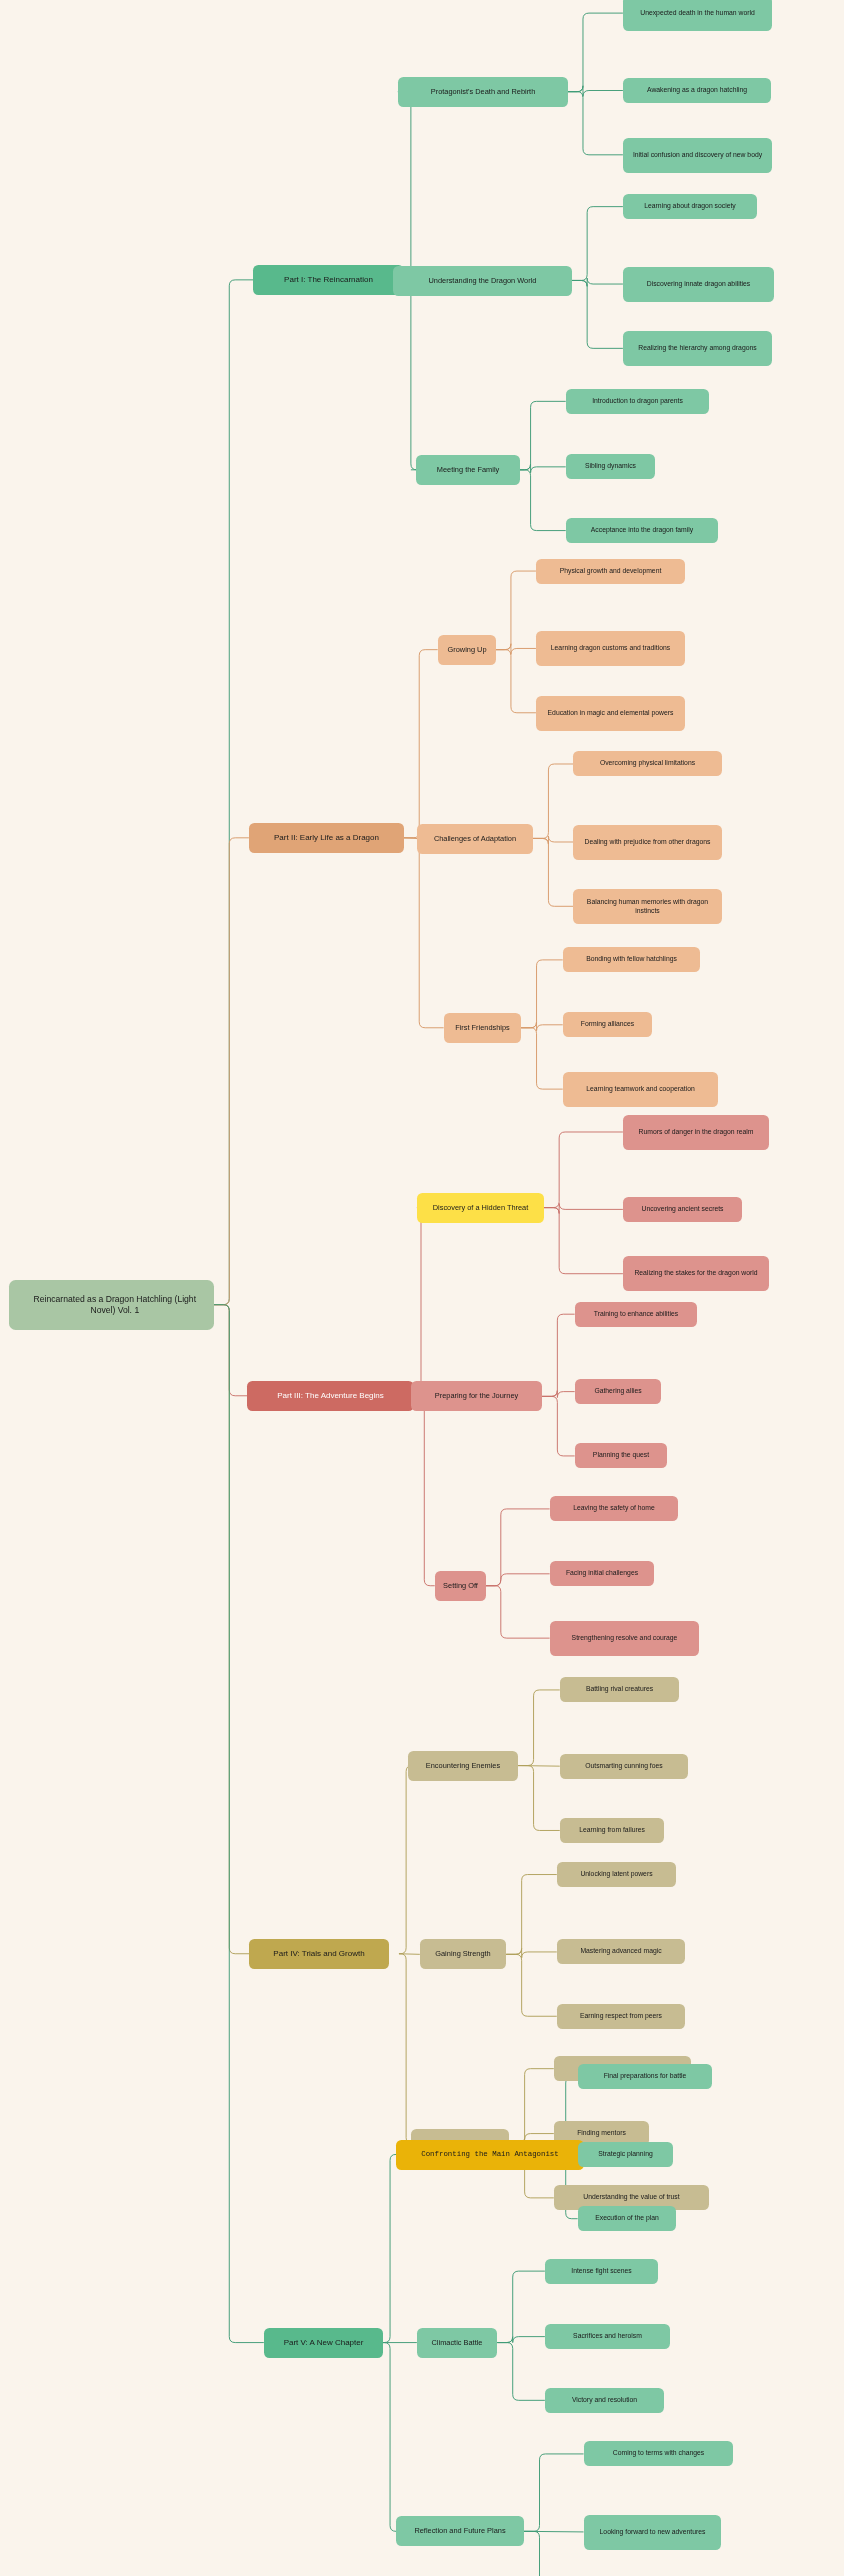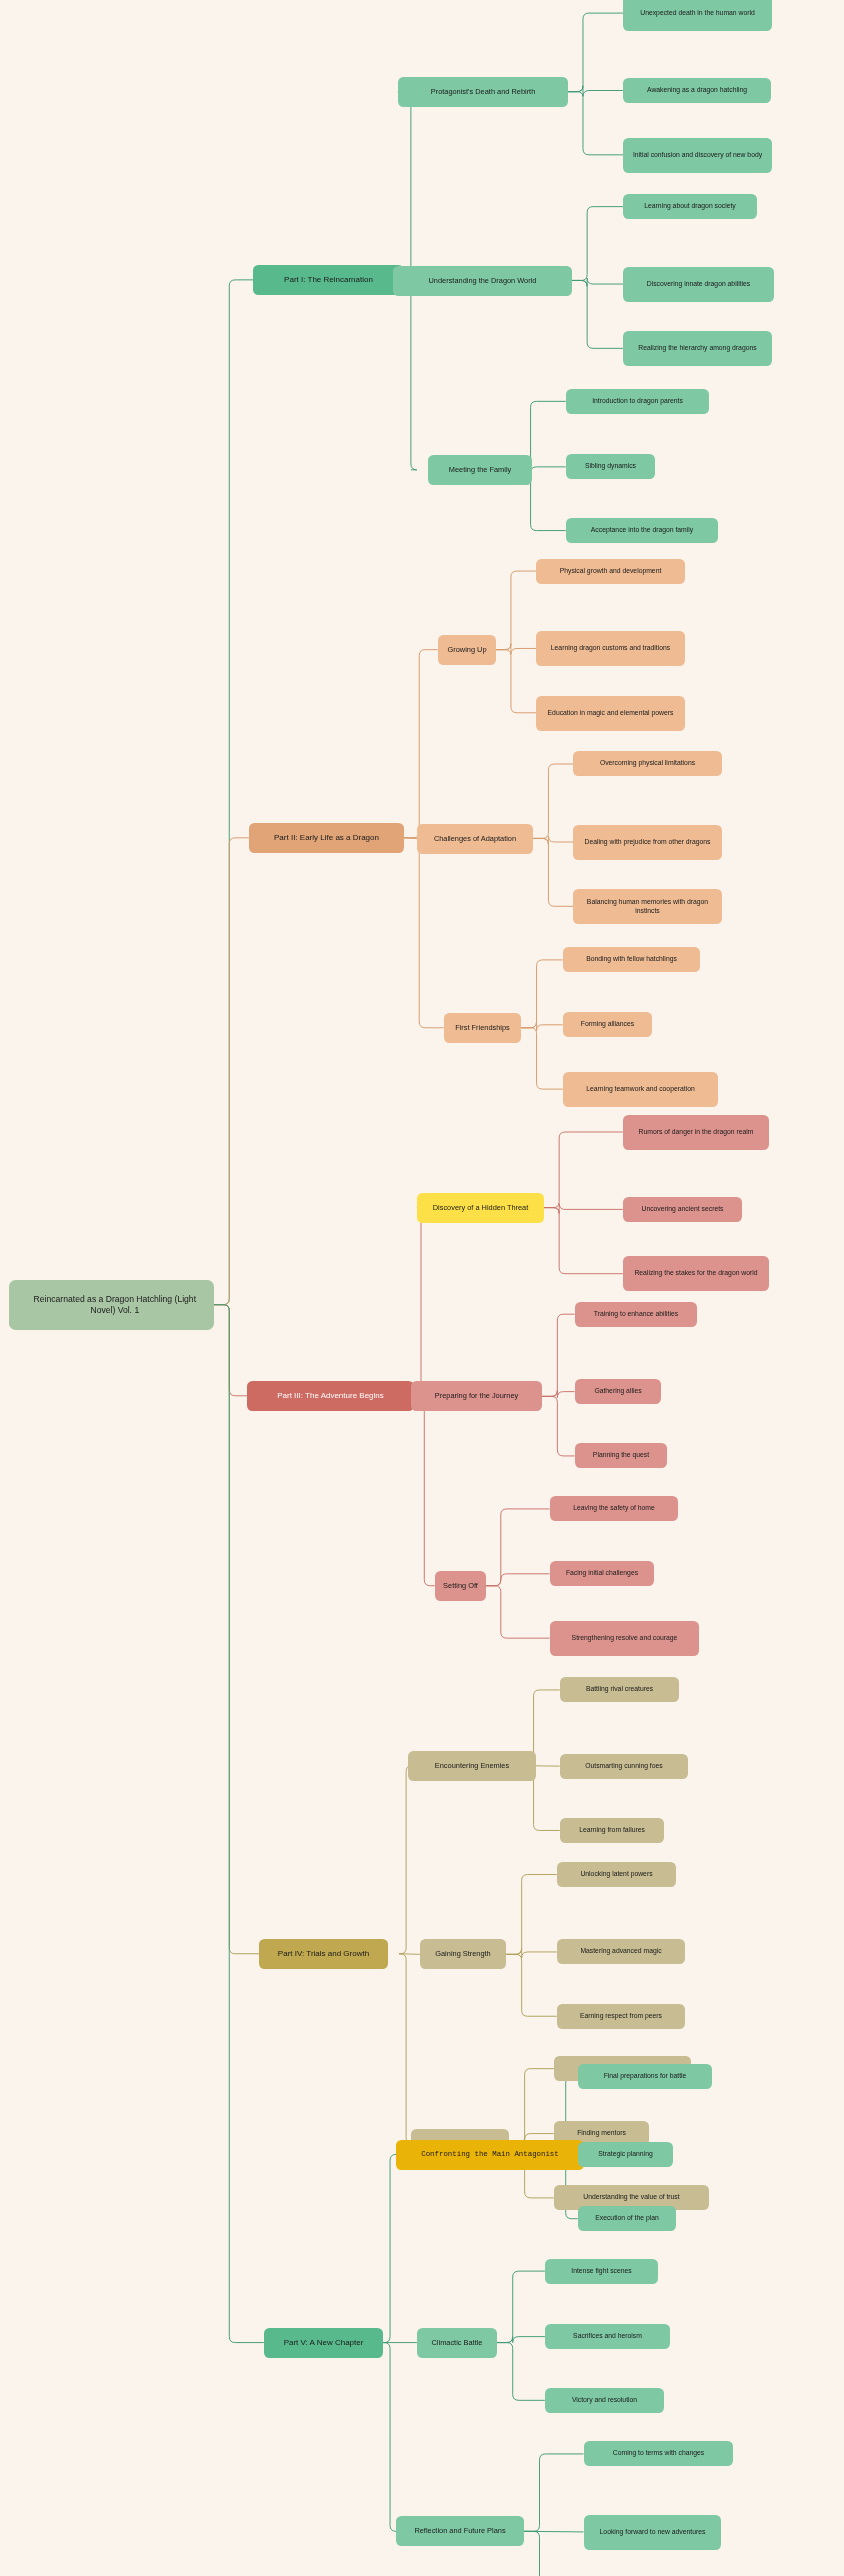--- a/index.html
+++ b/index.html
@@ -127,21 +127,21 @@
       <div class="node root" style="left: 9px; top: 1280px; width: 205px; height: 50px; background: rgb(169, 198, 164);">Reincarnated as a Dragon Hatchling (Light Novel) Vol. 1</div>
       <div class="node lvl1" style="left: 253px; top: 265px; width: 151px; height: 30px; background: rgb(88, 185, 140);">Part I: The Reincarnation</div>
       <div class="node lvl2" style="left: 398px; top: 77px; width: 170px; height: 30px; background: rgb(126, 200, 164);">Protagonist's Death and Rebirth</div>
       <div class="node lvl3" style="left: 623px; top: -4.2px; width: 149px; height: 35px; background: rgb(126, 200, 164);">Unexpected death in the human world</div>
       <div class="node lvl3" style="left: 623px; top: 78px; width: 148px; height: 25px; background: rgb(126, 200, 164);">Awakening as a dragon hatchling</div>
       <div class="node lvl3" style="left: 623px; top: 138px; width: 149px; height: 35px; background: rgb(126, 200, 164);">Initial confusion and discovery of new body</div>
       <div class="node lvl2" style="left: 393px; top: 266px; width: 179px; height: 30px; background: rgb(126, 200, 164);">Understanding the Dragon World</div>
       <div class="node lvl3" style="left: 623px; top: 194px; width: 134px; height: 25px; background: rgb(126, 200, 164);">Learning about dragon society</div>
       <div class="node lvl3" style="left: 623px; top: 267px; width: 151px; height: 35px; background: rgb(126, 200, 164);">Discovering innate dragon abilities</div>
       <div class="node lvl3" style="left: 623px; top: 331px; width: 149px; height: 35px; background: rgb(126, 200, 164);">Realizing the hierarchy among dragons</div>
-      <div class="node lvl2" style="left: 428px; top: 455px; width: 104px; height: 30px; background: rgb(126, 200, 164);">Meeting the Family</div>
+      <div class="node lvl2" style="left: 416px; top: 455px; width: 104px; height: 30px; background: rgb(126, 200, 164);">Meeting the Family</div>
       <div class="node lvl3" style="left: 566px; top: 389px; width: 143px; height: 25px; background: rgb(126, 200, 164);">Introduction to dragon parents</div>
       <div class="node lvl3" style="left: 566px; top: 454px; width: 89px; height: 25px; background: rgb(126, 200, 164);">Sibling dynamics</div>
       <div class="node lvl3" style="left: 566px; top: 518px; width: 152px; height: 25px; background: rgb(126, 200, 164);">Acceptance into the dragon family</div>
       <div class="node lvl1" style="left: 249px; top: 823px; width: 155px; height: 30px; background: rgb(224, 164, 118);">Part II: Early Life as a Dragon</div>
       <div class="node lvl2" style="left: 438px; top: 635px; width: 58px; height: 30px; background: rgb(238, 187, 147);">Growing Up</div>
       <div class="node lvl3" style="left: 536px; top: 559px; width: 149px; height: 25px; background: rgb(238, 187, 147);">Physical growth and development</div>
       <div class="node lvl3" style="left: 536px; top: 631px; width: 149px; height: 35px; background: rgb(238, 187, 147);">Learning dragon customs and traditions</div>
       <div class="node lvl3" style="left: 536px; top: 696px; width: 149px; height: 35px; background: rgb(238, 187, 147);">Education in magic and elemental powers</div>
       <div class="node lvl2" style="left: 417px; top: 824px; width: 116px; height: 30px; background: rgb(238, 187, 147);">Challenges of Adaptation</div>
       <div class="node lvl3" style="left: 573px; top: 751px; width: 149px; height: 25px; background: rgb(238, 187, 147);">Overcoming physical limitations</div>
@@ -157,22 +157,22 @@
       <div class="node lvl3" style="left: 623px; top: 1197px; width: 119px; height: 25px; background: rgb(221, 147, 141);">Uncovering ancient secrets</div>
       <div class="node lvl3" style="left: 623px; top: 1256px; width: 146px; height: 35px; background: rgb(221, 147, 141);">Realizing the stakes for the dragon world</div>
       <div class="node lvl2" style="left: 411px; top: 1381px; width: 131px; height: 30px; background: rgb(221, 147, 141);">Preparing for the Journey</div>
       <div class="node lvl3" style="left: 575px; top: 1302px; width: 122px; height: 25px; background: rgb(221, 147, 141);">Training to enhance abilities</div>
       <div class="node lvl3" style="left: 575px; top: 1379px; width: 86px; height: 25px; background: rgb(221, 147, 141);">Gathering allies</div>
       <div class="node lvl3" style="left: 575px; top: 1443px; width: 92px; height: 25px; background: rgb(221, 147, 141);">Planning the quest</div>
       <div class="node lvl2" style="left: 435px; top: 1571px; width: 51px; height: 30px; background: rgb(221, 147, 141); text-align: center;">Setting Off</div>
       <div class="node lvl3" style="left: 550px; top: 1496px; width: 128px; height: 25px; background: rgb(221, 147, 141);">Leaving the safety of home</div>
       <div class="node lvl3" style="left: 550px; top: 1561px; width: 104px; height: 25px; background: rgb(221, 147, 141);">Facing initial challenges</div>
       <div class="node lvl3" style="left: 550px; top: 1621px; width: 149px; height: 35px; background: rgb(221, 147, 141);">Strengthening resolve and courage</div>
-      <div class="node lvl1" style="left: 259px; top: 1939px; width: 129px; height: 30px; background: rgb(191, 168, 79);">Part IV: Trials and Growth</div>
-      <div class="node lvl2" style="left: 408px; top: 1751px; width: 128px; height: 30px; background: rgb(199, 188, 146);">Encountering Enemies</div>
+      <div class="node lvl1" style="left: 249px; top: 1939px; width: 140px; height: 30px; background: rgb(191, 168, 79);">Part IV: Trials and Growth</div>
+      <div class="node lvl2" style="left: 408px; top: 1751px; width: 110px; height: 30px; background: rgb(199, 188, 146);">Encountering Enemies</div>
       <div class="node lvl3" style="left: 560px; top: 1677px; width: 119px; height: 25px; background: rgb(199, 188, 146);">Battling rival creatures</div>
       <div class="node lvl3" style="left: 560px; top: 1754px; width: 128px; height: 25px; background: rgb(199, 188, 146);">Outsmarting cunning foes</div>
       <div class="node lvl3" style="left: 560px; top: 1818px; width: 104px; height: 25px; background: rgb(199, 188, 146);">Learning from failures</div>
       <div class="node lvl2" style="left: 420px; top: 1939px; width: 86px; height: 30px; background: rgb(199, 188, 146);">Gaining Strength</div>
       <div class="node lvl3" style="left: 557px; top: 1862px; width: 119px; height: 25px; background: rgb(199, 188, 146);">Unlocking latent powers</div>
       <div class="node lvl3" style="left: 557px; top: 1939px; width: 128px; height: 25px; background: rgb(199, 188, 146);">Mastering advanced magic</div>
       <div class="node lvl3" style="left: 557px; top: 2004px; width: 128px; height: 25px; background: rgb(199, 188, 146);">Earning respect from peers</div>
       <div class="node lvl2" style="left: 411px; top: 2129px; width: 98px; height: 30px; background: rgb(199, 188, 146);">Deepening Bonds</div>
       <div class="node lvl3" style="left: 554px; top: 2056px; width: 137px; height: 25px; background: rgb(199, 188, 146);">Strengthening friendships</div>
       <div class="node lvl3" style="left: 554px; top: 2121px; width: 95px; height: 25px; background: rgb(199, 188, 146);">Finding mentors</div>

